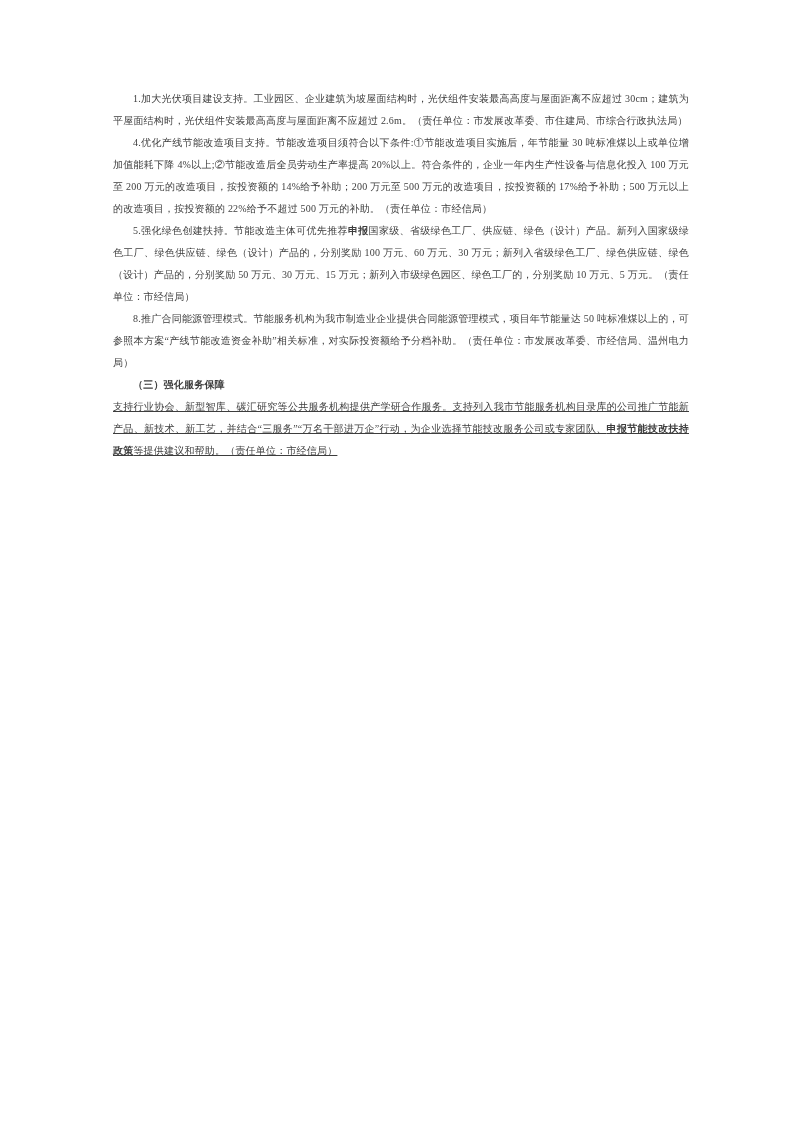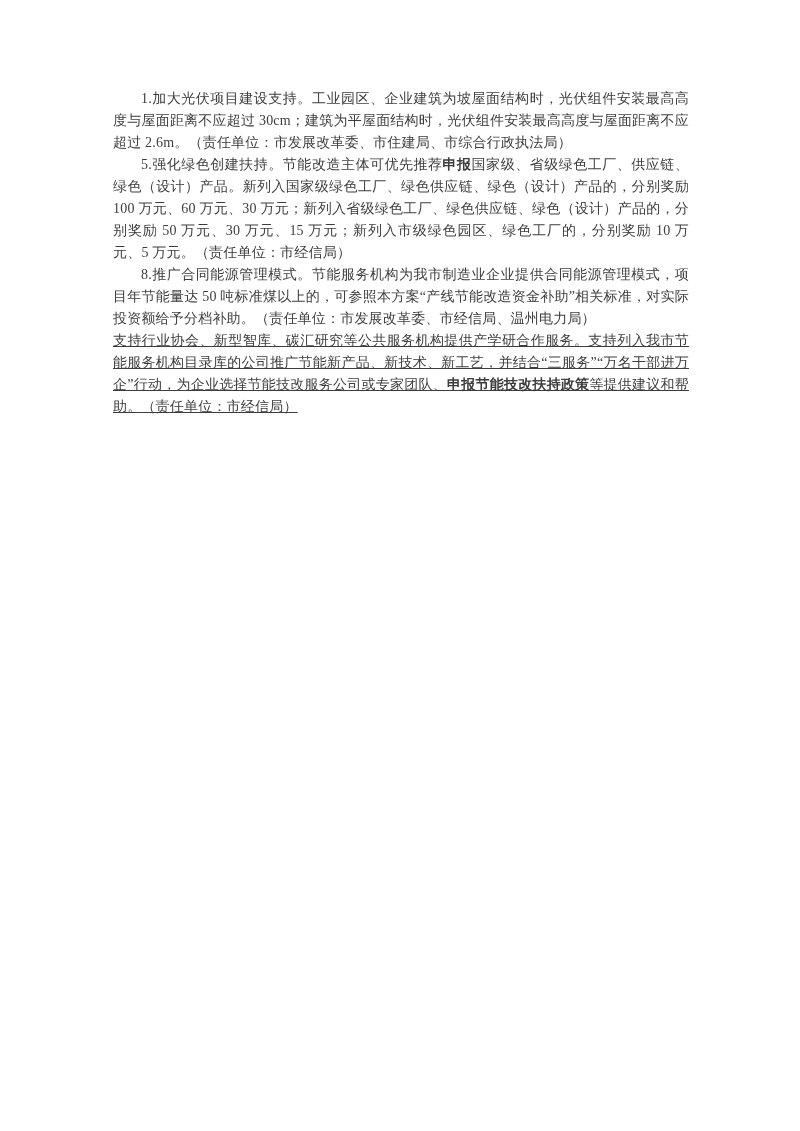--- a/index.html
+++ b/index.html
@@ -13,21 +13,21 @@
     height: 1131px;
     background: #ffffff;
     overflow: hidden;
   }
   .content {
     position: absolute;
     left: 113px;
     top: 88px;
     width: 576px;
     font-family: "Liberation Serif", "DejaVu Serif", serif;
-    font-size: 14px;
+    font-size: 10px;
     line-height: 22px;
     color: #3d3d3d;
     text-align: justify;
     letter-spacing: 0.2px;
   }
   .para {
     margin: 0;
     text-indent: 2em;
   }
   .para.noindent {
@@ -45,24 +45,26 @@
 </head>
 <body>
 
 <div class="page">
   <div class="content">
 
     <p class="para"><span>1.加大光伏项目建设支持。工业园区、企业建筑为坡屋面结构时，光伏组件安装最高高度与屋面距离不应超过 30cm；建筑为平屋面结构时，光伏组件安装最高高度与屋面距离不应超过 2.6m。（责任单位：市发展改革委、市住建局、市综合行政执法局）</span></p>
 
 
 
+    <p class="para"><span>4.优化产线节能改造项目支持。节能改造项目须符合以下条件:①节能改造项目实施后，年节能量 30 吨标准煤以上或单位增加值能耗下降 4%以上;②节能改造后全员劳动生产率提高 20%以上。符合条件的，企业一年内生产性设备与信息化投入 100 万元至 200 万元的改造项目，按投资额的 14%给予补助；200 万元至 500 万元的改造项目，按投资额的 17%给予补助；500 万元以上的改造项目，按投资额的 22%给予不超过 500 万元的补助。（责任单位：市经信局）</span></p>
 
 
     <p class="para"><span>5.强化绿色创建扶持。节能改造主体可优先推荐</span><span class="bold">申报</span><span>国家级、省级绿色工厂、供应链、绿色（设计）产品。新列入国家级绿色工厂、绿色供应链、绿色（设计）产品的，分别奖励 100 万元、60 万元、30 万元；新列入省级绿色工厂、绿色供应链、绿色（设计）产品的，分别奖励 50 万元、30 万元、15 万元；新列入市级绿色园区、绿色工厂的，分别奖励 10 万元、5 万元。（责任单位：市经信局）</span></p>
 
 
     <p class="para"><span>8.推广合同能源管理模式。节能服务机构为我市制造业企业提供合同能源管理模式，项目年节能量达 50 吨标准煤以上的，可参照本方案“产线节能改造资金补助”相关标准，对实际投资额给予分档补助。（责任单位：市发展改革委、市经信局、温州电力局）</span></p>
 
+    <p class="para heading">（三）强化服务保障</p>
 
     <p class="para noindent"><span>支持行业协会、新型智库、碳汇研究等公共服务机构提供产学研合作服务。支持列入我市节能服务机构目录库的公司推广节能新产品、新技术、新工艺，并结合“三服务”“万名干部进万企”行动，为企业选择节能技改服务公司或专家团队、</span><span class="bold">申报节能技改扶持政策</span><span>等提供建议和帮助。（责任单位：市经信局）</span></p>
 
   </div>
 </div>
 
 </body></html>

